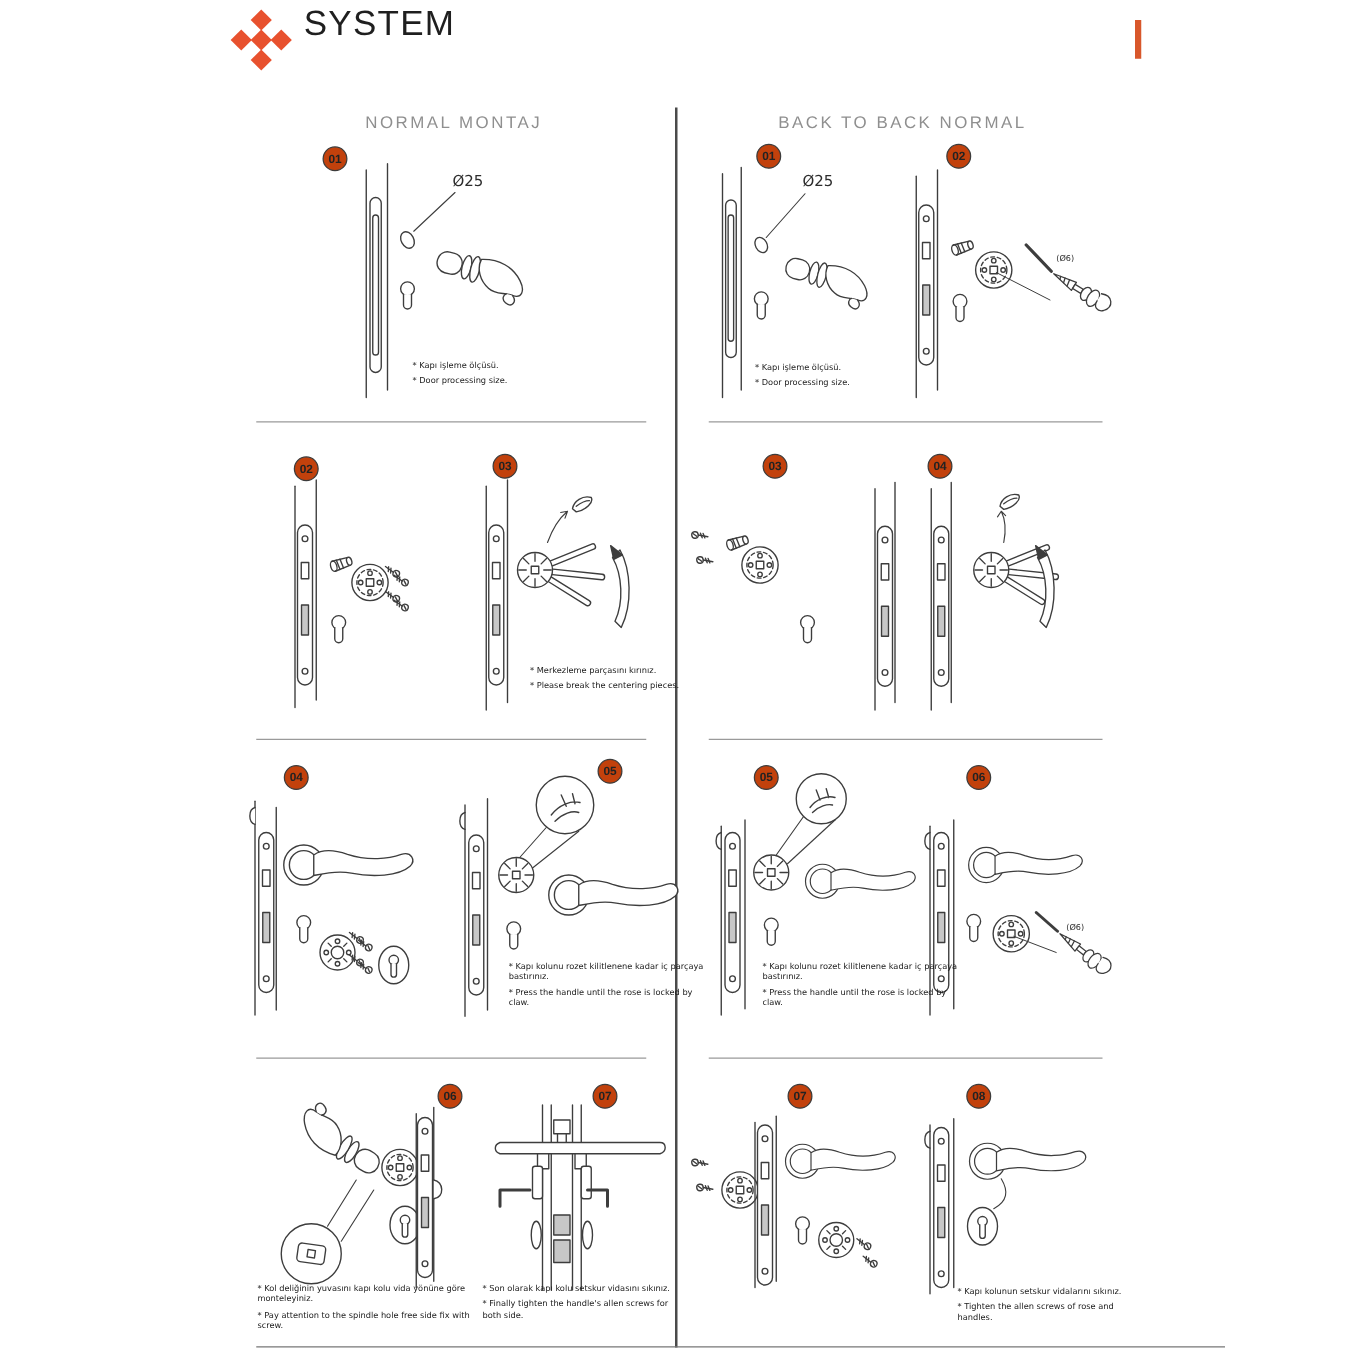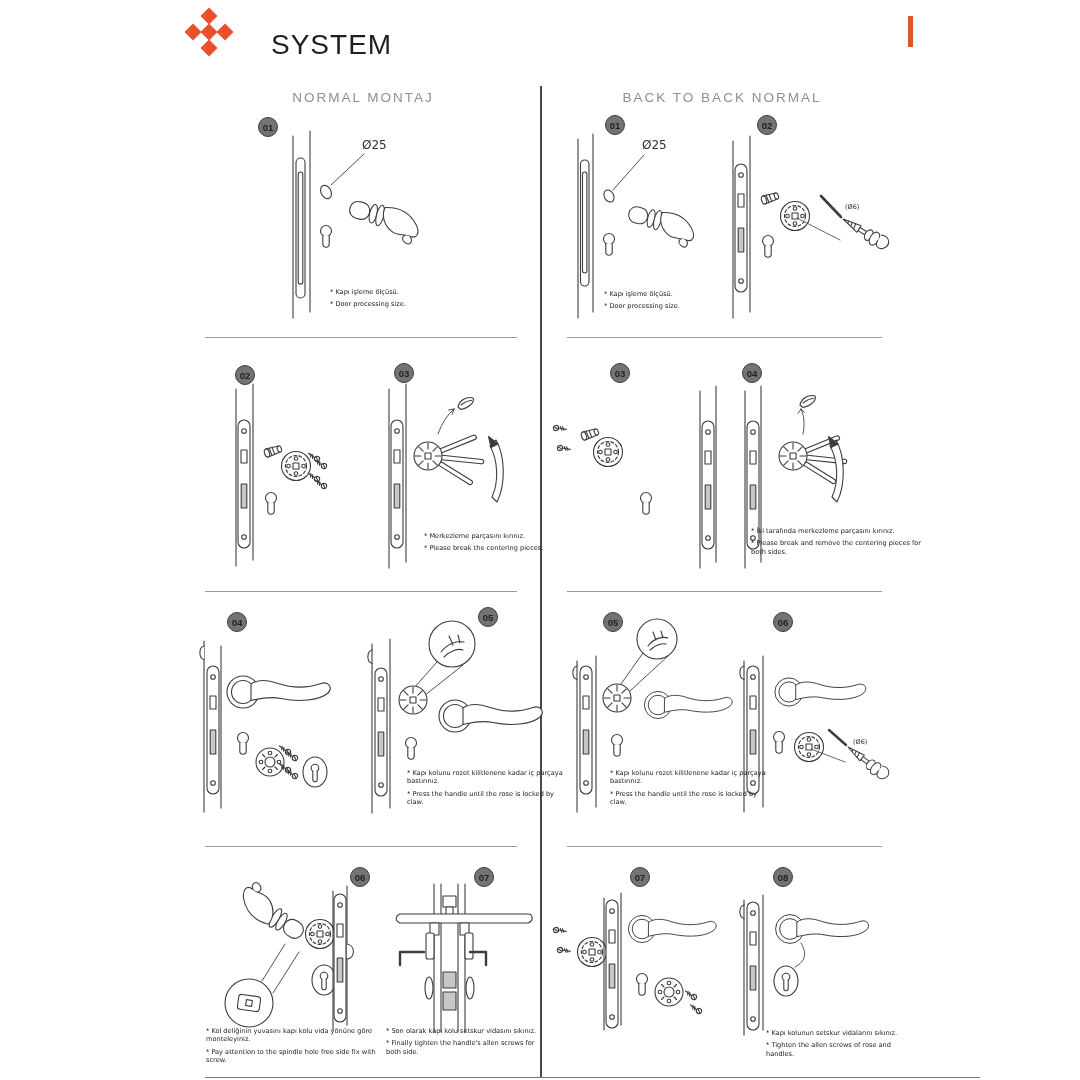--- a/index.html
+++ b/index.html
@@ -13,42 +13,42 @@
   .accent-bar{width:5px;height:31px;background:#D8572B;}
   
   .col-title{font-size:13.5px;letter-spacing:2px;color:#8f8f8f;text-align:center;font-weight:500;}
   
   .vline{width:1.5px;background:#4a4a4a;}
   .hline{height:1px;background:#9a9a9a;}
   .hline.dark{background:#777;height:1.3px;}
   
   .num{width:20px;height:20px;border:1.3px solid #3c3c3c;border-radius:50%;
        display:flex;align-items:center;justify-content:center;
-       font-size:9.5px;font-weight:600;color:#222;background:#737373;box-sizing:border-box;}
+       font-size:9.5px;font-weight:600;color:#222;background:#c2410c;box-sizing:border-box;}
   
   .cap{font-size:6.6px;line-height:8.3px;color:#1b1b1b;font-family:"DejaVu Sans",sans-serif;}
   .cap .cl{margin-bottom:4px;}
   
   .dia-big{font-size:12px;color:#2d2d2d;font-family:"DejaVu Sans",sans-serif;}
   .dia-small{font-size:6.5px;color:#2d2d2d;font-family:"DejaVu Sans",sans-serif;}
   svg.art{position:absolute;left:0;top:0;}
 </style>
 </head>
 <body>
 
 <div class="page">
 
   <div class="abs" style="left:183px;top:6px;width:48px;height:48px;">
     <div class="ld" style="left:20px;top:4px;"></div>
     <div class="ld" style="left:4px;top:20px;"></div>
     <div class="ld" style="left:20px;top:20px;"></div>
     <div class="ld" style="left:36px;top:20px;"></div>
     <div class="ld" style="left:20px;top:36px;"></div>
   </div>
-  <div class="abs brand" style="left:243px;top:29px;margin-left:28px;">SYSTEM</div>
+  <div class="abs brand" style="left:243px;top:3px;">SYSTEM</div>
   <div class="abs accent-bar" style="left:908px;top:16px;"></div>
 
   <div class="abs col-title" style="left:253px;top:90px;width:220px;">NORMAL MONTAJ</div>
   <div class="abs col-title" style="left:612px;top:90px;width:220px;">BACK TO BACK NORMAL</div>
 
   <div class="abs vline" style="left:540px;top:86px;height:992px;"></div>
   <div class="abs hline" style="left:205px;top:337px;width:312px;"></div>
   <div class="abs hline" style="left:567px;top:337px;width:315px;"></div>
   <div class="abs hline" style="left:205px;top:591px;width:312px;"></div>
   <div class="abs hline" style="left:567px;top:591px;width:315px;"></div>
@@ -450,24 +450,20 @@
     <div class="cl">* Finally tighten the handle's allen screws for both side.</div>
   </div>
   <div class="abs cap" style="left:206px;top:1027px;width:172px;">
     <div class="cl">* Kol deliğinin yuvasını kapı kolu vida yönüne göre monteleyiniz.</div>
     <div class="cl">* Pay attention to the spindle hole free side fix with screw.</div>
   </div>
   <div class="abs cap" style="left:604px;top:290px;width:130px;">
     <div class="cl">* Kapı işleme ölçüsü.</div>
     <div class="cl">* Door processing size.</div>
   </div>
-  <div class="abs cap" style="left:751px;top:527px;width:172px;">
-    <div class="cl">* İki tarafında merkezleme parçasını kırınız.</div>
-    <div class="cl">* Please break and remove the centering pieces for both sides.</div>
-  </div>
   <div class="abs cap" style="left:610px;top:769px;width:164px;">
     <div class="cl">* Kapı kolunu rozet kilitlenene kadar iç parçaya bastırınız.</div>
     <div class="cl">* Press the handle until the rose is locked by claw.</div>
   </div>
   <div class="abs cap" style="left:766px;top:1029px;width:150px;">
     <div class="cl">* Kapı kolunun setskur vidalarını sıkınız.</div>
     <div class="cl">* Tighten the allen screws of rose and handles.</div>
   </div>
 
 </div>

